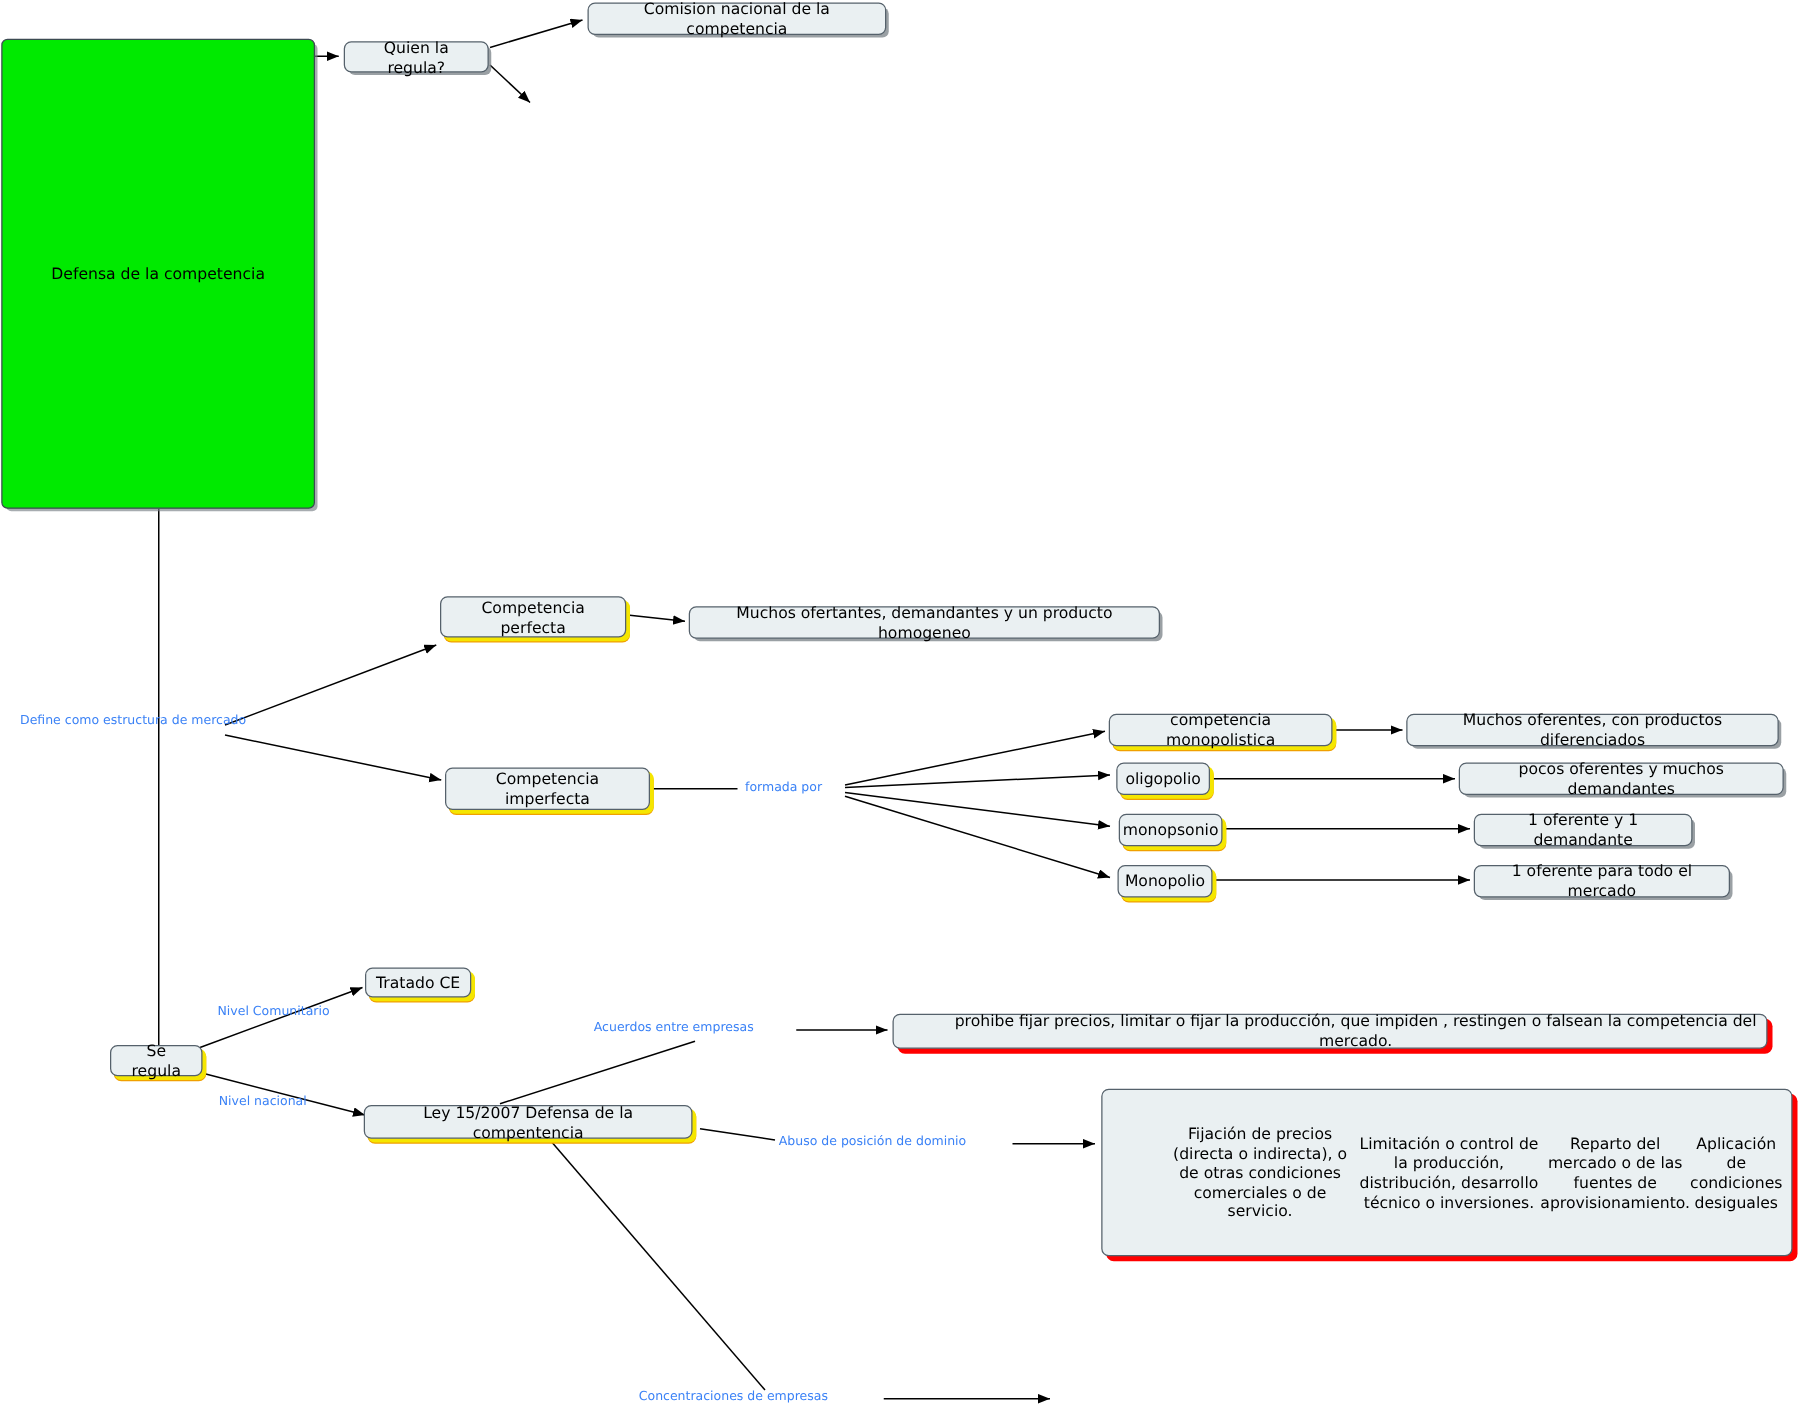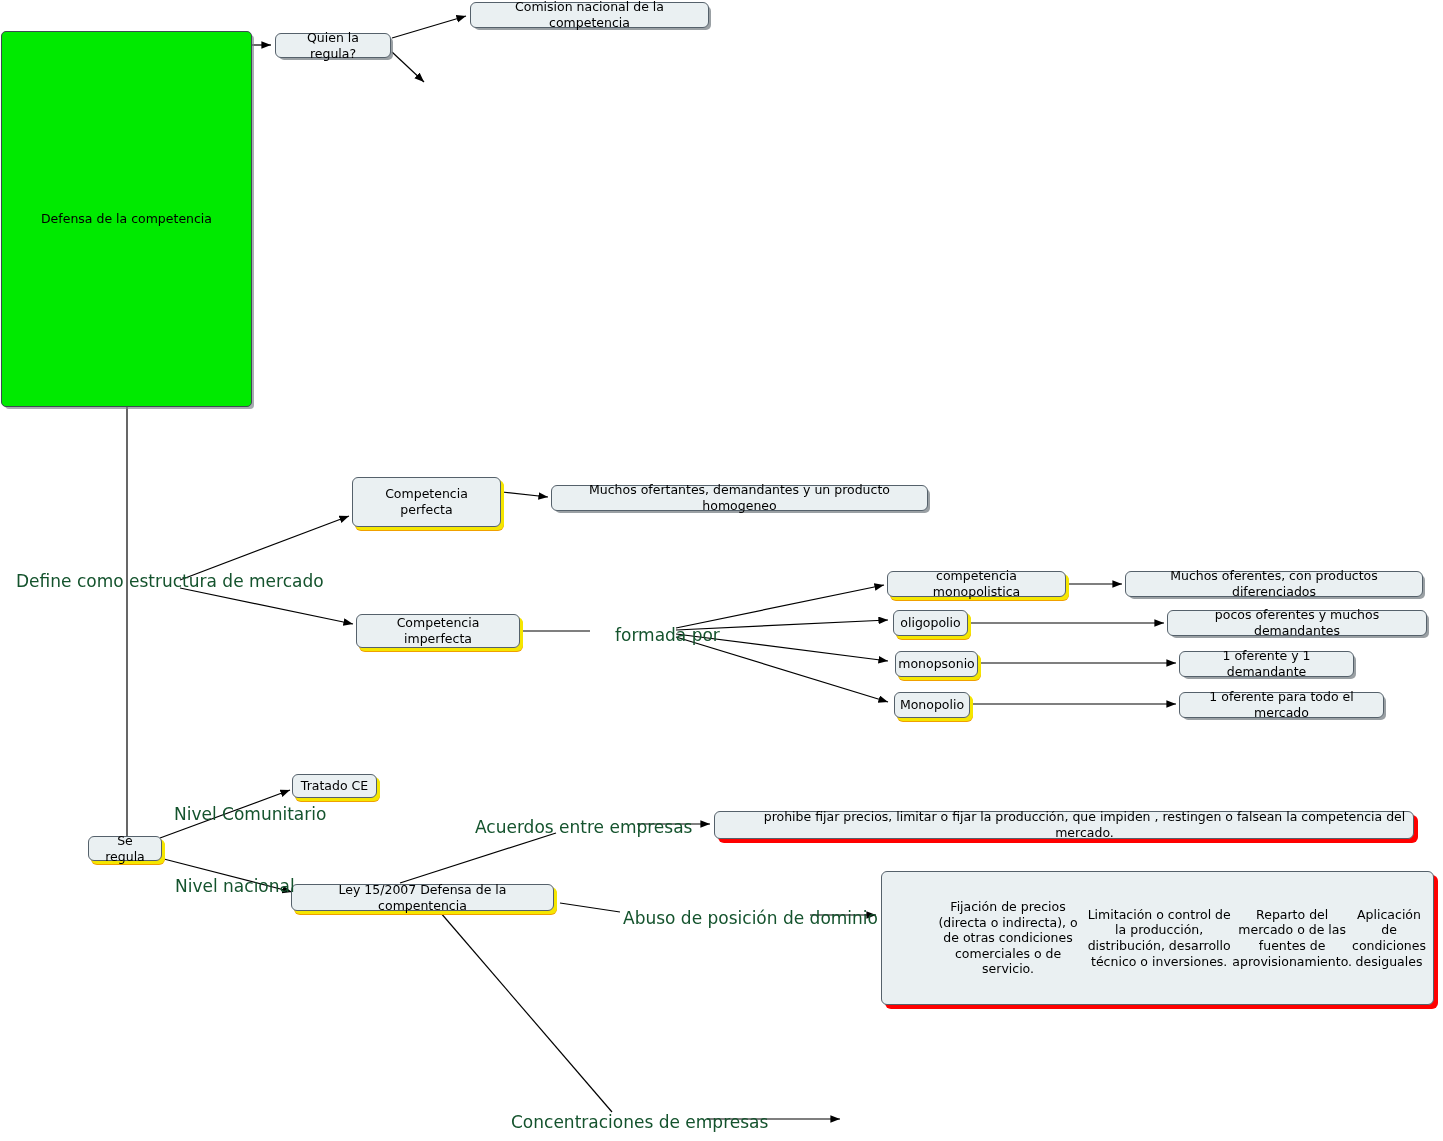--- a/index.html
+++ b/index.html
@@ -60,22 +60,22 @@
     flex-direction: row;
     justify-content: center;
     align-items: center;
   }
   .node.multiline .line {
     display: block;
     margin: 5px 0;
   }
   .edge-label {
     position: absolute;
-    font-size: 17px;
-    color: #14532d;
+    font-size: 10px;
+    color: #3b82f6;
     white-space: nowrap;
   }
 </style>
 </head>
 <body>
 
 <div id="canvas">
 
   <svg class="edges" viewBox="0 0 1443 1141">
     <defs>
@@ -130,21 +130,21 @@
 
   <div class="node shadow-grey" style="left:275px; top:33px; width:116px; height:25px;">
     <span>Quien la regula?</span>
   </div>
 
   <div class="node shadow-grey" style="left:470px; top:2px; width:239px; height:26px;">
     <span>Comision nacional de la competencia</span>
   </div>
 
 
-  <div class="node shadow-yellow" style="left:352px; top:477px; width:149px; height:50px;">
+  <div class="node shadow-yellow" style="left:352px; top:477px; width:149px; height:33px;">
     <span>Competencia perfecta</span>
   </div>
 
   <div class="node shadow-grey" style="left:551px; top:485px; width:377px; height:26px;">
     <span>Muchos ofertantes, demandantes y un producto homogeneo</span>
   </div>
 
   <div class="node shadow-yellow" style="left:356px; top:614px; width:164px; height:34px;">
     <span>Competencia imperfecta</span>
   </div>
@@ -198,21 +198,21 @@
     <span class="line">Limitación o control de la producción, distribución, desarrollo técnico o inversiones.</span>
     <span class="line">Reparto del mercado o de las fuentes de aprovisionamiento.</span>
     <span class="line">Aplicación de condiciones desiguales</span>
   </div>
 
 
   <div class="edge-label" style="left:16px; top:571px;">
     <span>Define como estructura de mercado</span>
   </div>
 
-  <div class="edge-label" style="left:615px; top:625px;">
+  <div class="edge-label" style="left:596px; top:625px;">
     <span>formada por</span>
   </div>
 
   <div class="edge-label" style="left:174px; top:804px;">
     <span>Nivel Comunitario</span>
   </div>
 
   <div class="edge-label" style="left:175px; top:876px;">
     <span>Nivel nacional</span>
   </div>

